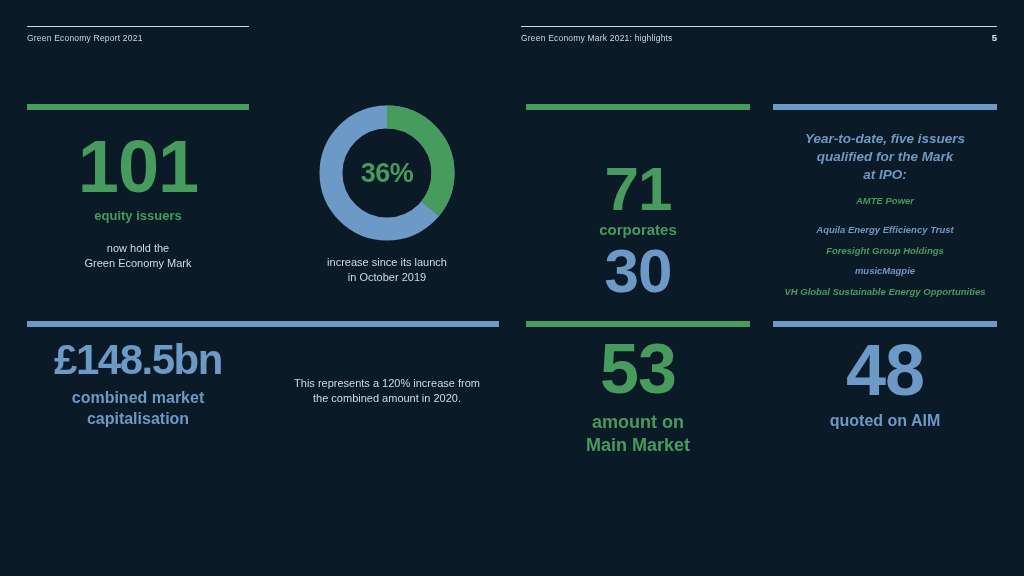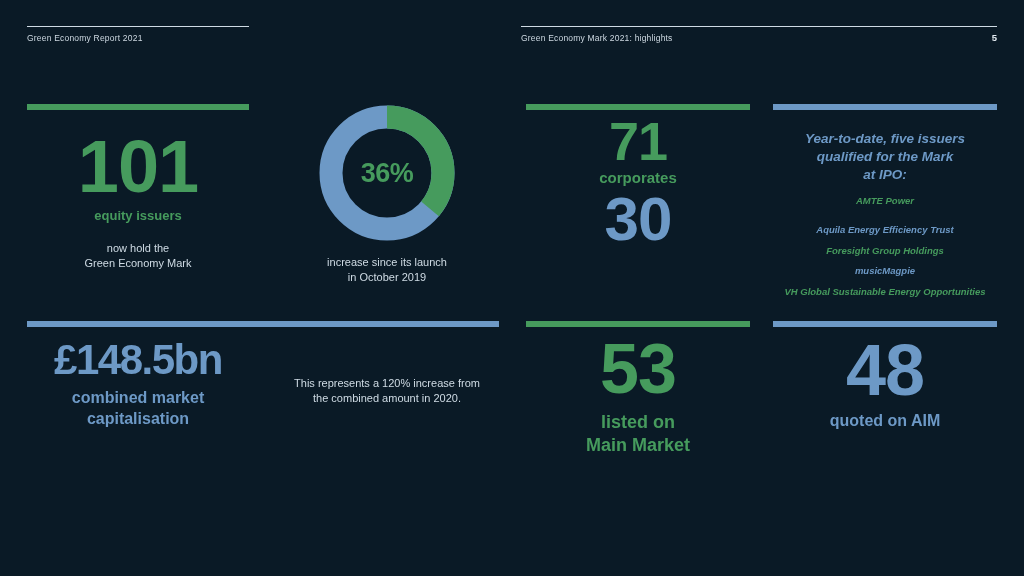--- a/index.html
+++ b/index.html
@@ -105,21 +105,21 @@
     justify-content: center;
     font-size: 27px;
     font-weight: bold;
     color: #469b5d;
     letter-spacing: -.5px;
   }
   #block-donut .note { font-size: 11px; margin-top: 13px; }
 
   
   #block-corporates { top: 116px; left: 526px; width: 224px; }
-  #block-corporates .big-number { font-size: 54px; }
+  #block-corporates .big-number { font-size: 62px; margin-top: 44px; }
   #block-corporates .stat-label { font-size: 15px; margin-top: 2px; }
   #block-corporates .big-number.second { font-size: 62px; margin-top: 4px; }
   #block-corporates .stat-label.second { font-size: 15px; margin-top: 2px; }
 
   
   #block-ipo-issuers { top: 130px; left: 773px; width: 224px; font-style: italic; }
   #block-ipo-issuers .ipo-heading {
     font-size: 13.5px;
     font-weight: bold;
     color: #6d99c6;
@@ -229,21 +229,21 @@
 <div class="stat" id="block-increase-note">
   <div class="note">
     <div>This represents a 120% increase from</div>
     <div>the combined amount in 2020.</div>
   </div>
 </div>
 
 <div class="stat" id="block-main-market">
   <div class="big-number green">53</div>
   <div class="stat-label green">
-    <div>listed on</div>
+    <div>amount on</div>
     <div>Main Market</div>
   </div>
 </div>
 
 <div class="stat" id="block-aim">
   <div class="big-number blue">48</div>
   <div class="stat-label blue">quoted on AIM</div>
 </div>
 
 </body></html>

